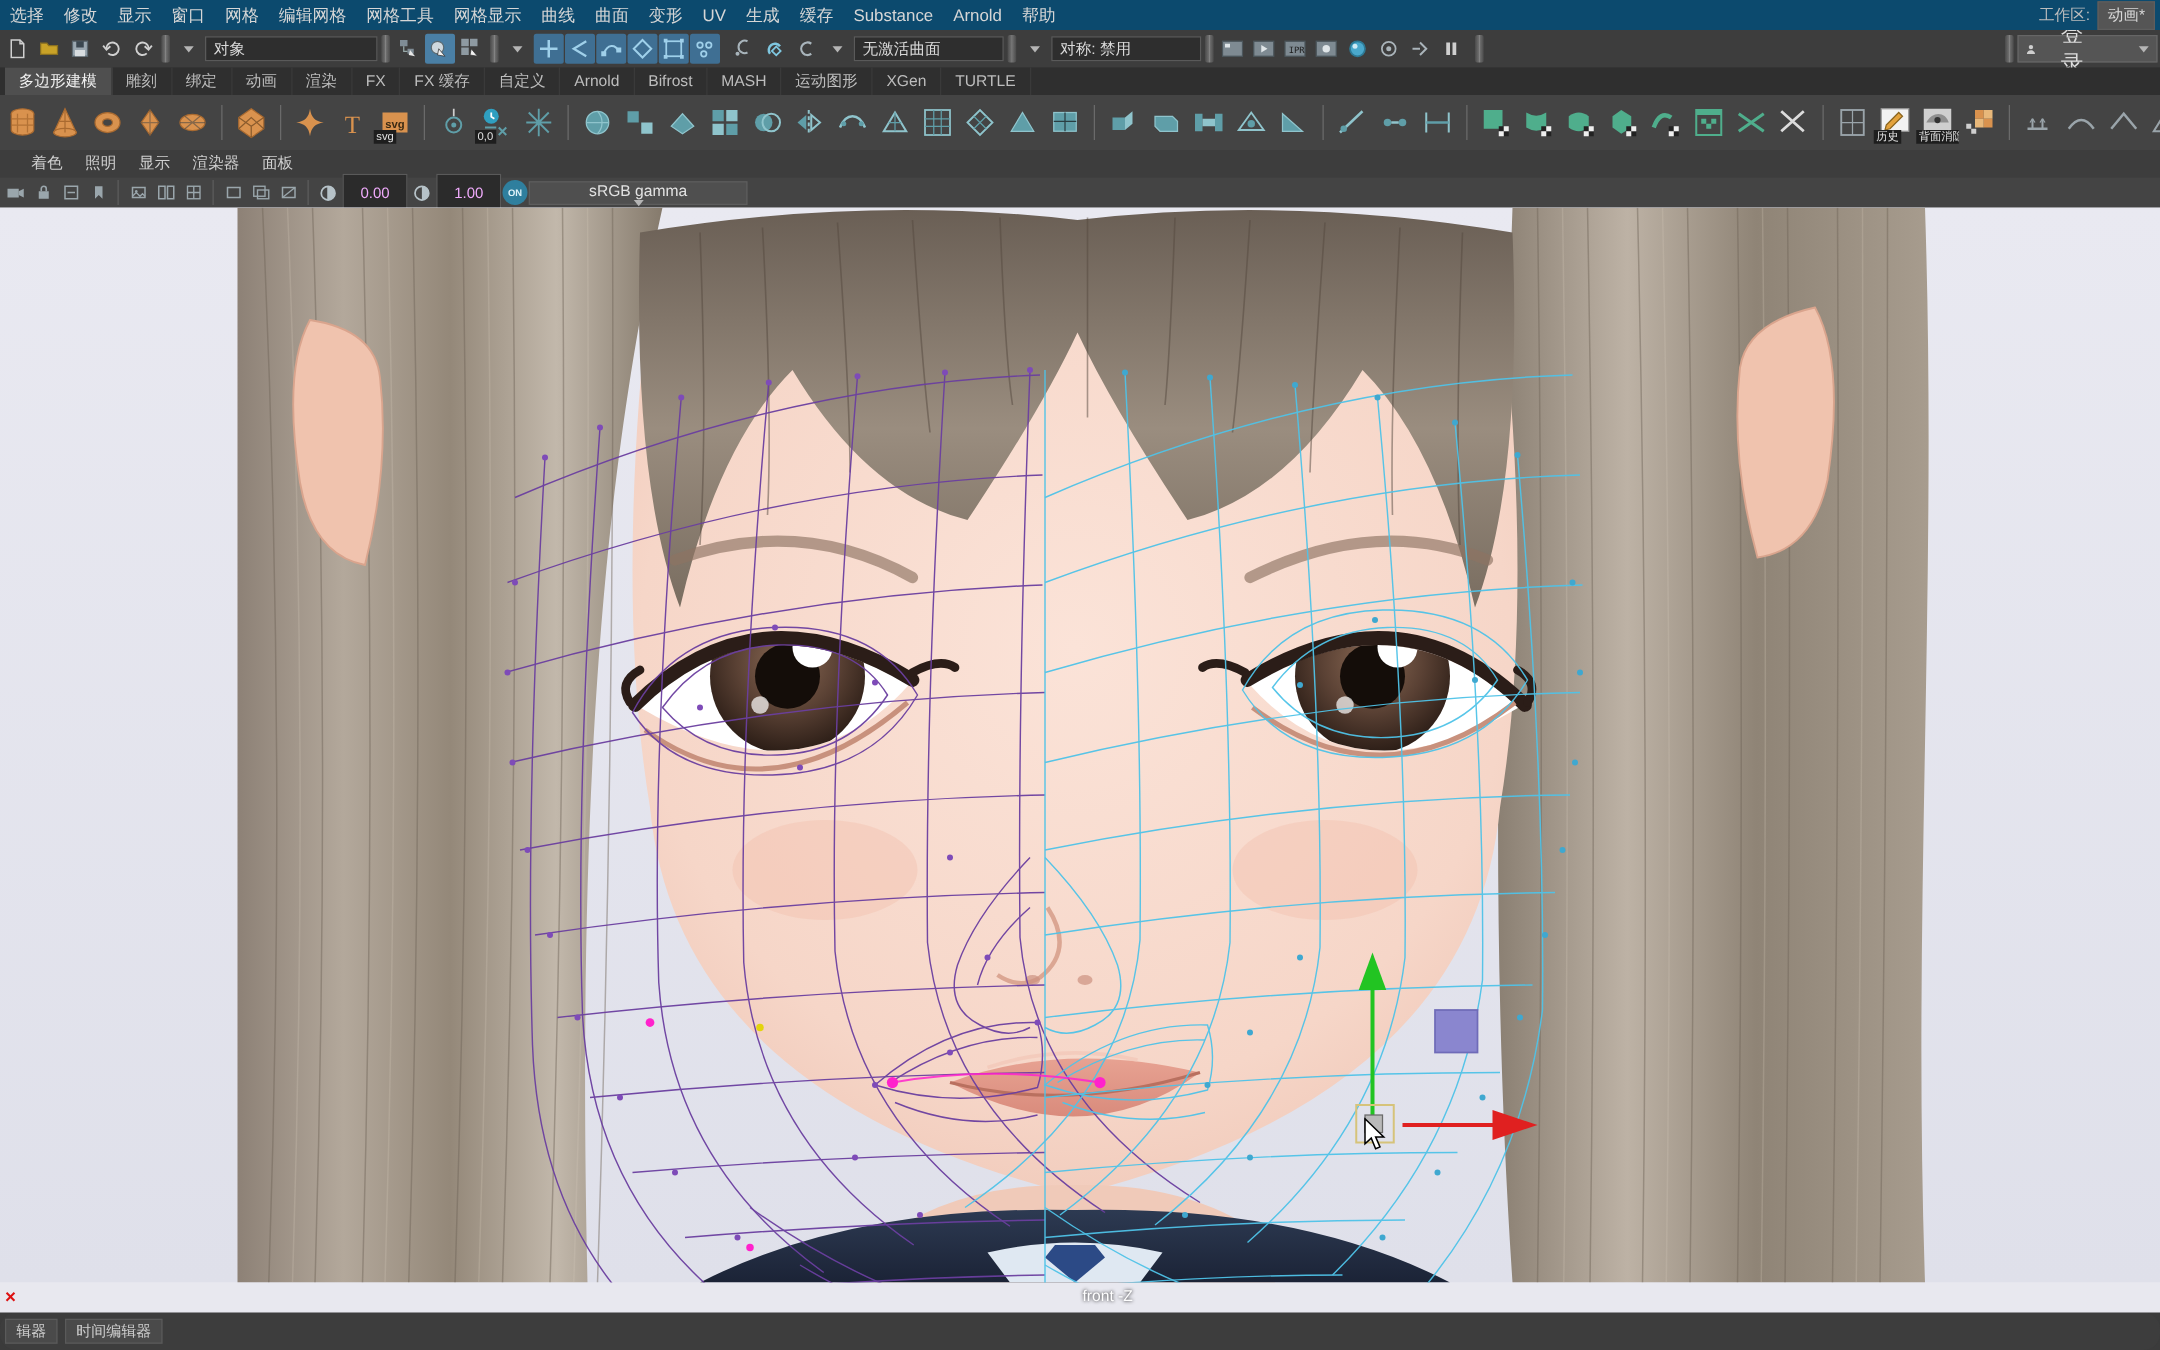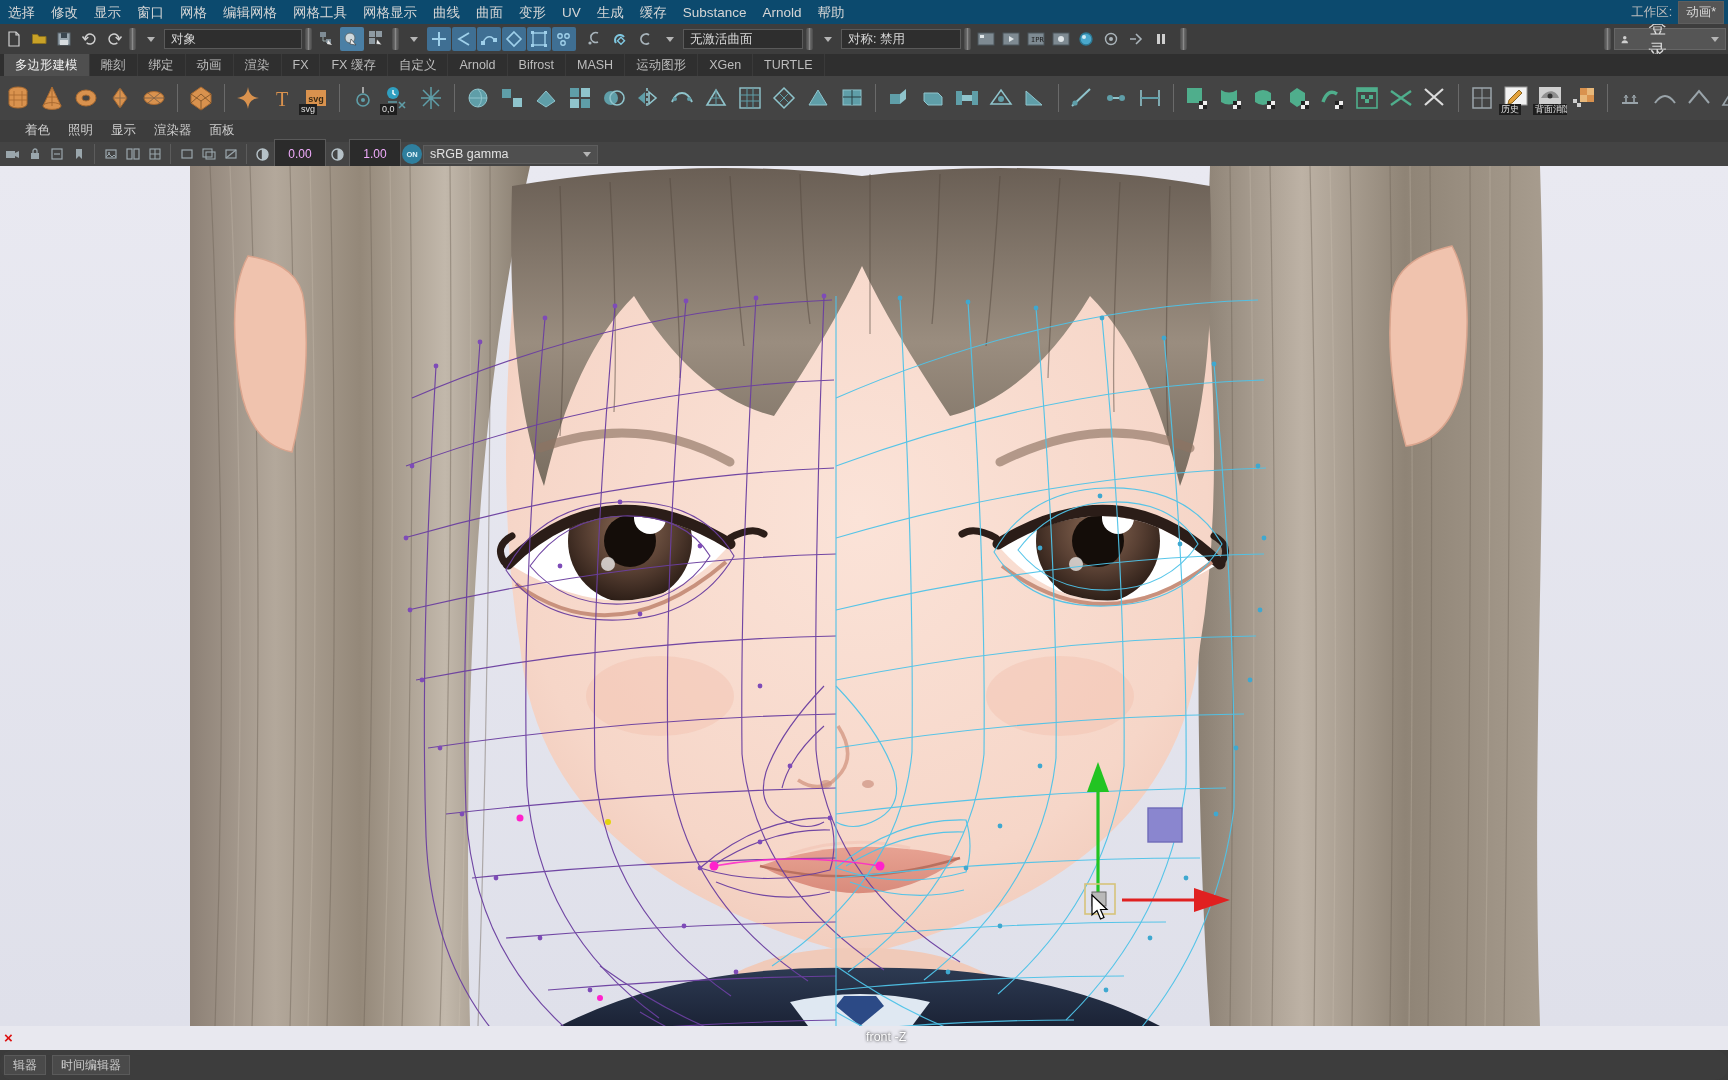--- a/index.html
+++ b/index.html
@@ -126,21 +126,21 @@
     justify-content: center; border-radius: 2px; flex: 0 0 21px;
   }
   .numfield {
     width: 52px; height: 30px; background: #2b2b2b; border: 1px solid #5a5a5a;
     color: #f0abfc; font-size: 12px; display: flex; align-items: center;
     justify-content: center; flex: 0 0 52px;
   }
   .gammasel {
     height: 19px; background: #4f4f4f; border: 1px solid #5d5d5d;
     width: 175px; display: flex; align-items: center;
-    padding: 0 6px; color: #e2e2e2; font-size: 12.5px;
+    padding: 0 6px; color: #e2e2e2; font-size: 12.5px; flex-direction: column;
   }
   .gammasel .sp { flex: 1; }
   .togglepill {
     width: 20px; height: 20px; border-radius: 50%;
     background: #2f7f9e; color: #dff3fa; font-size: 7.5px;
     display: flex; align-items: center; justify-content: center;
     font-weight: bold; flex: 0 0 20px; text-align: right;
   }
 
   

